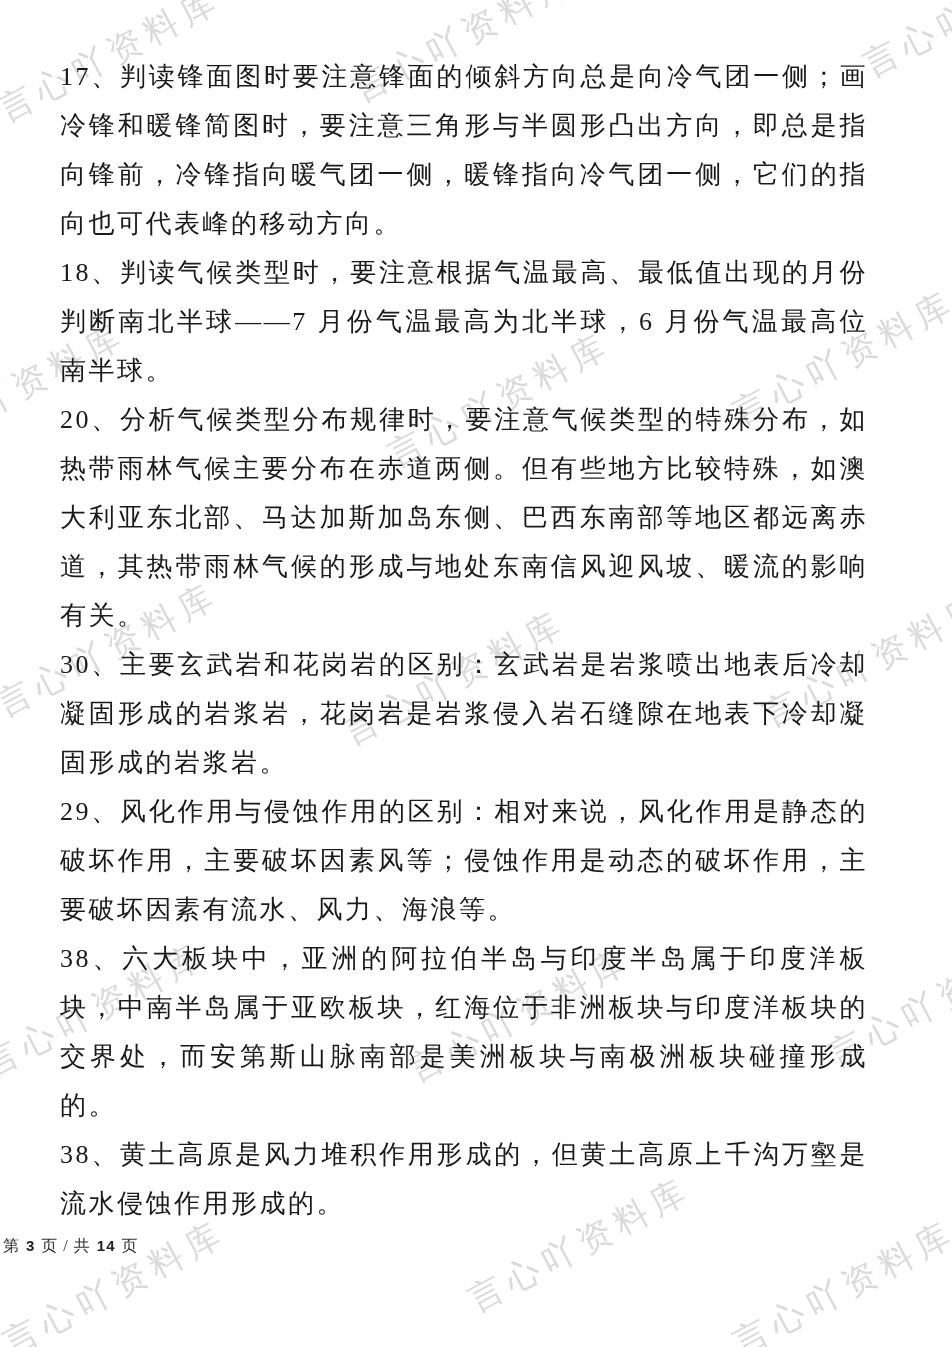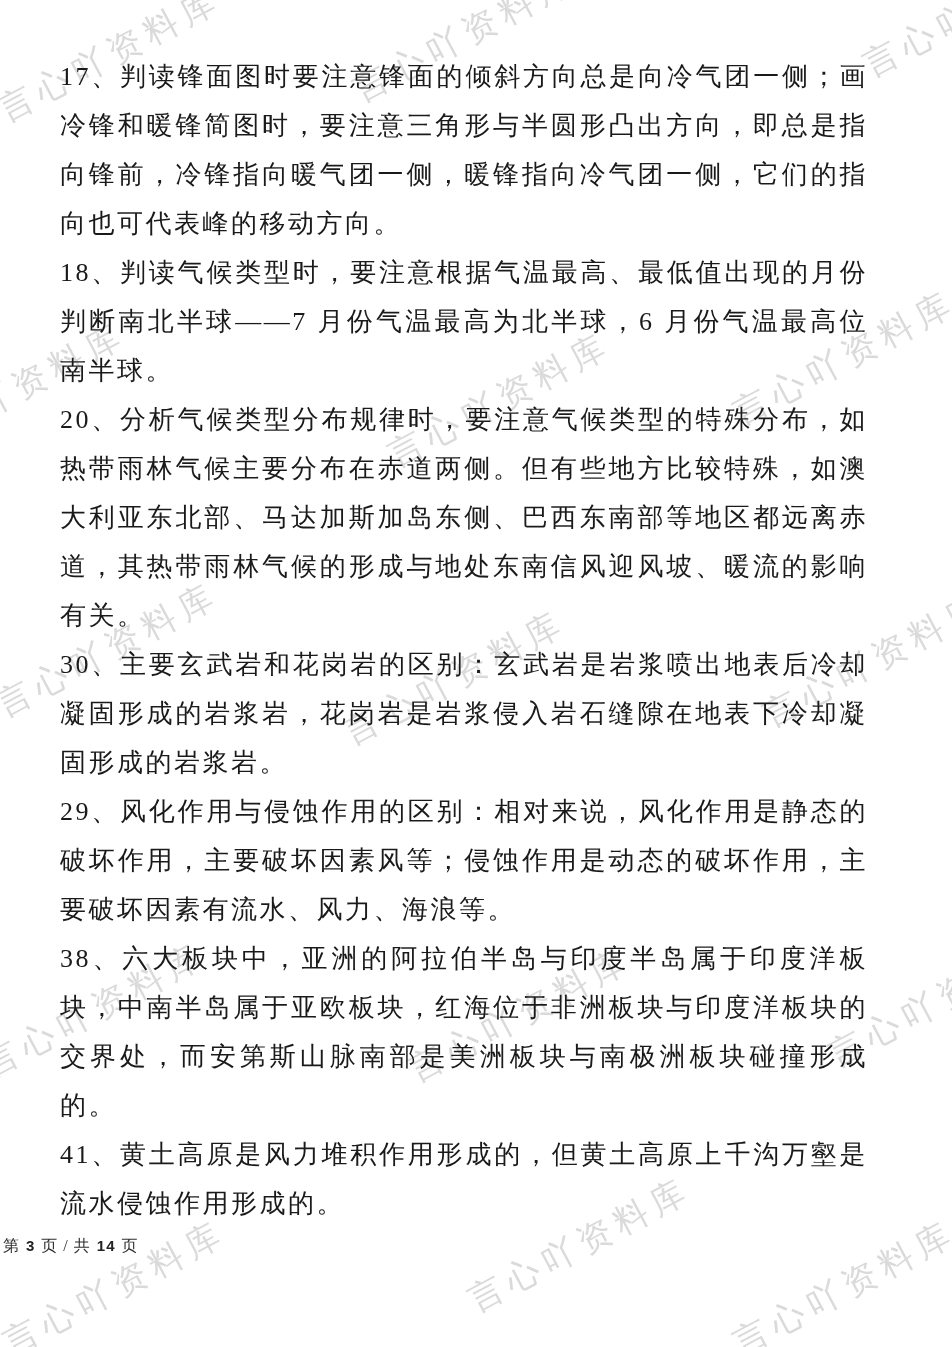--- a/index.html
+++ b/index.html
@@ -88,20 +88,20 @@
       <span class="wm" style="left: 845px; top: 1288px; color: rgb(217, 217, 217);">言心吖资料库</span>
     </div>
 
   <div class="content">
     <p>17、判读锋面图时要注意锋面的倾斜方向总是向冷气团一侧；画冷锋和暖锋简图时，要注意三角形与半圆形凸出方向，即总是指向锋前，冷锋指向暖气团一侧，暖锋指向冷气团一侧，它们的指向也可代表峰的移动方向。</p>
     <p>18、判读气候类型时，要注意根据气温最高、最低值出现的月份判断南北半球——7 月份气温最高为北半球，6 月份气温最高位南半球。</p>
     <p>20、分析气候类型分布规律时，要注意气候类型的特殊分布，如热带雨林气候主要分布在赤道两侧。但有些地方比较特殊，如澳大利亚东北部、马达加斯加岛东侧、巴西东南部等地区都远离赤道，其热带雨林气候的形成与地处东南信风迎风坡、暖流的影响有关。</p>
     <p>30、主要玄武岩和花岗岩的区别：玄武岩是岩浆喷出地表后冷却凝固形成的岩浆岩，花岗岩是岩浆侵入岩石缝隙在地表下冷却凝固形成的岩浆岩。</p>
     <p>29、风化作用与侵蚀作用的区别：相对来说，风化作用是静态的破坏作用，主要破坏因素风等；侵蚀作用是动态的破坏作用，主要破坏因素有流水、风力、海浪等。</p>
     <p>38、六大板块中，亚洲的阿拉伯半岛与印度半岛属于印度洋板块，中南半岛属于亚欧板块，红海位于非洲板块与印度洋板块的交界处，而安第斯山脉南部是美洲板块与南极洲板块碰撞形成的。</p>
-    <p>41、黄土高原是风力堆积作用形成的，但黄土高原上千沟万壑是流水侵蚀作用形成的。</p>
+    <p>38、黄土高原是风力堆积作用形成的，但黄土高原上千沟万壑是流水侵蚀作用形成的。</p>
   </div>
 
   <div class="footer">
     <span>第</span><span class="num">3</span><span>页 / 共</span><span class="num">14</span><span>页</span>
   </div>
 
 </div>
 
 </body></html>

